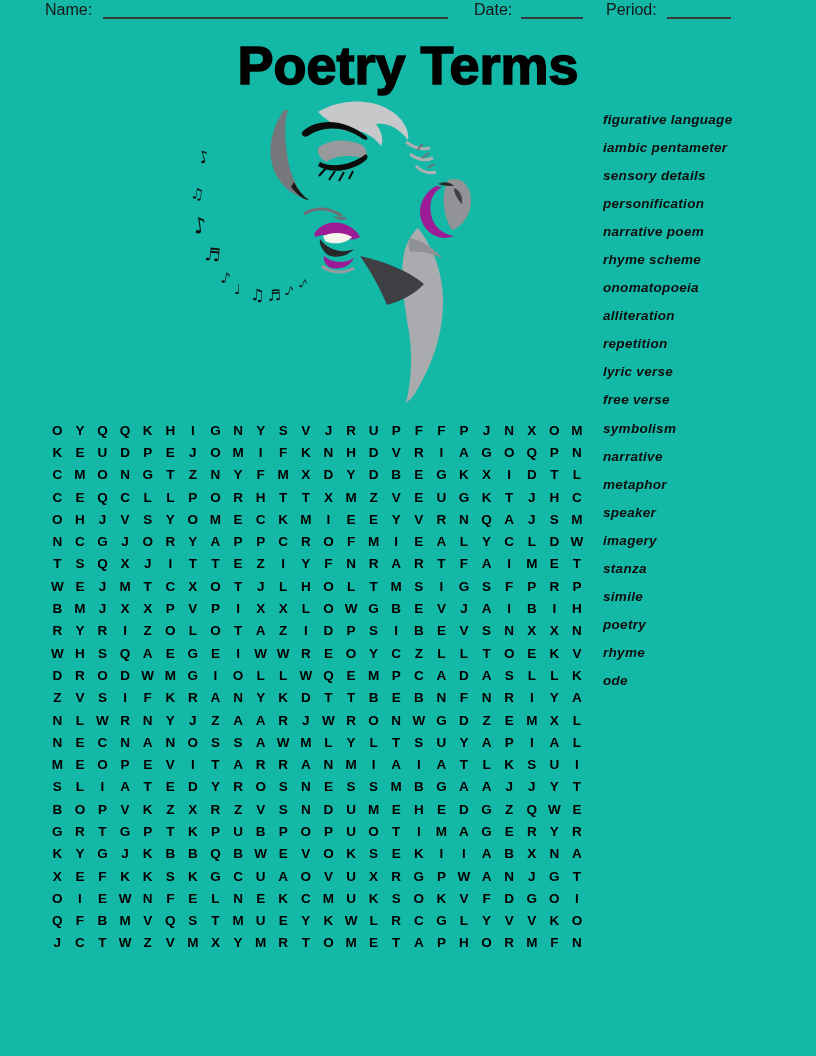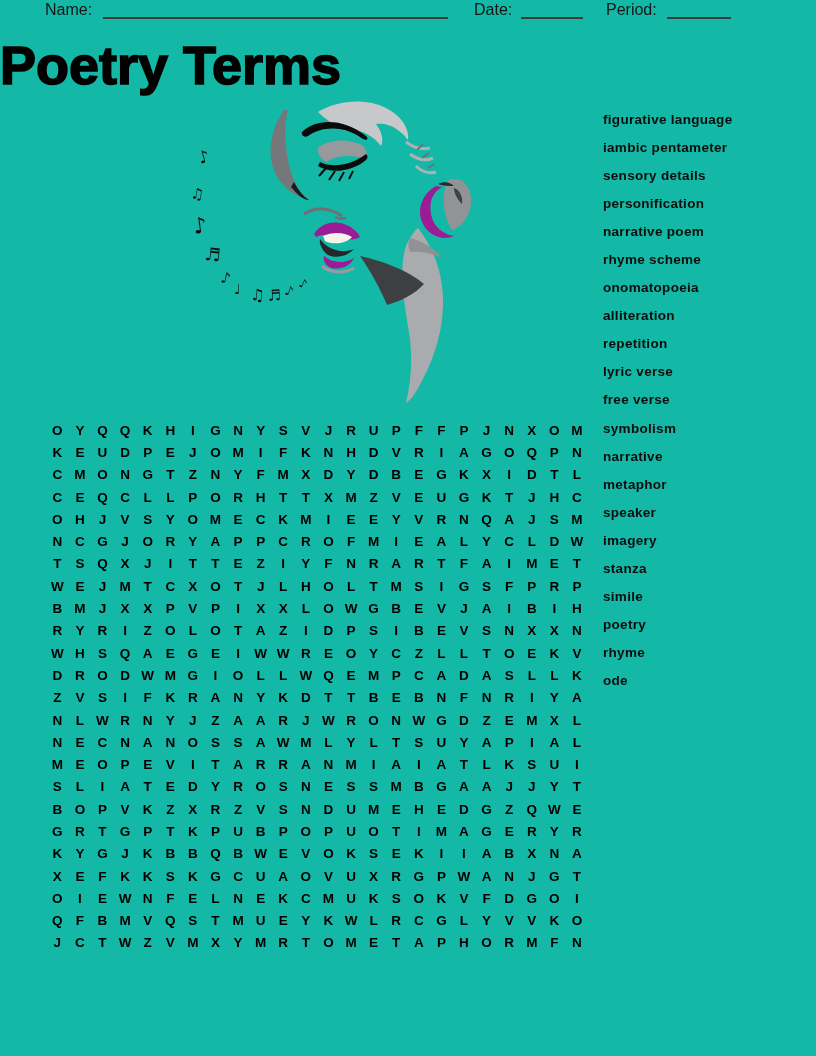--- a/index.html
+++ b/index.html
@@ -4,31 +4,31 @@
 <style>
   html,body{margin:0;padding:0;background:#fff;}
   .page{position:relative;width:816px;height:1056px;background:#14b8a6;
         font-family:"Liberation Sans",sans-serif;overflow:hidden;}
 
   
   .hlabel{position:absolute;top:1px;font-size:16px;color:#161616;}
   .blank{position:absolute;top:0;height:17px;border-bottom:2px solid #3a3a3a;}
 
   
-  .title{position:absolute;left:0;right:0;top:34px;margin:0;
+  .title{position:absolute;left:0;right:0;top:34px;margin:0;text-align:center;
          font-size:54px;font-weight:900;color:#000;letter-spacing:0px;
          -webkit-text-stroke:1.6px #000;}
 
   
   .illo{position:absolute;left:170px;top:98px;}
 
   
   .words{position:absolute;left:603px;top:105px;}
   .word{height:28.1px;display:flex;align-items:center;font-weight:bold;
-        font-size:13.5px;color:#0d0d0d;letter-spacing:0.3px;white-space:nowrap;}
+        font-size:13.5px;color:#0d0d0d;letter-spacing:0.3px;white-space:nowrap;font-style:italic;}
 
   
   .grid{position:absolute;left:46px;top:419px;
         display:grid;grid-template-columns:repeat(24,22.6px);grid-auto-rows:22.3px;}
   .cell{display:flex;align-items:center;justify-content:center;
         font-weight:bold;font-size:13.5px;color:#000;}
 
   .note{font-family:"DejaVu Sans",sans-serif;fill:#0f0f0f;}
 </style>
 </head>

